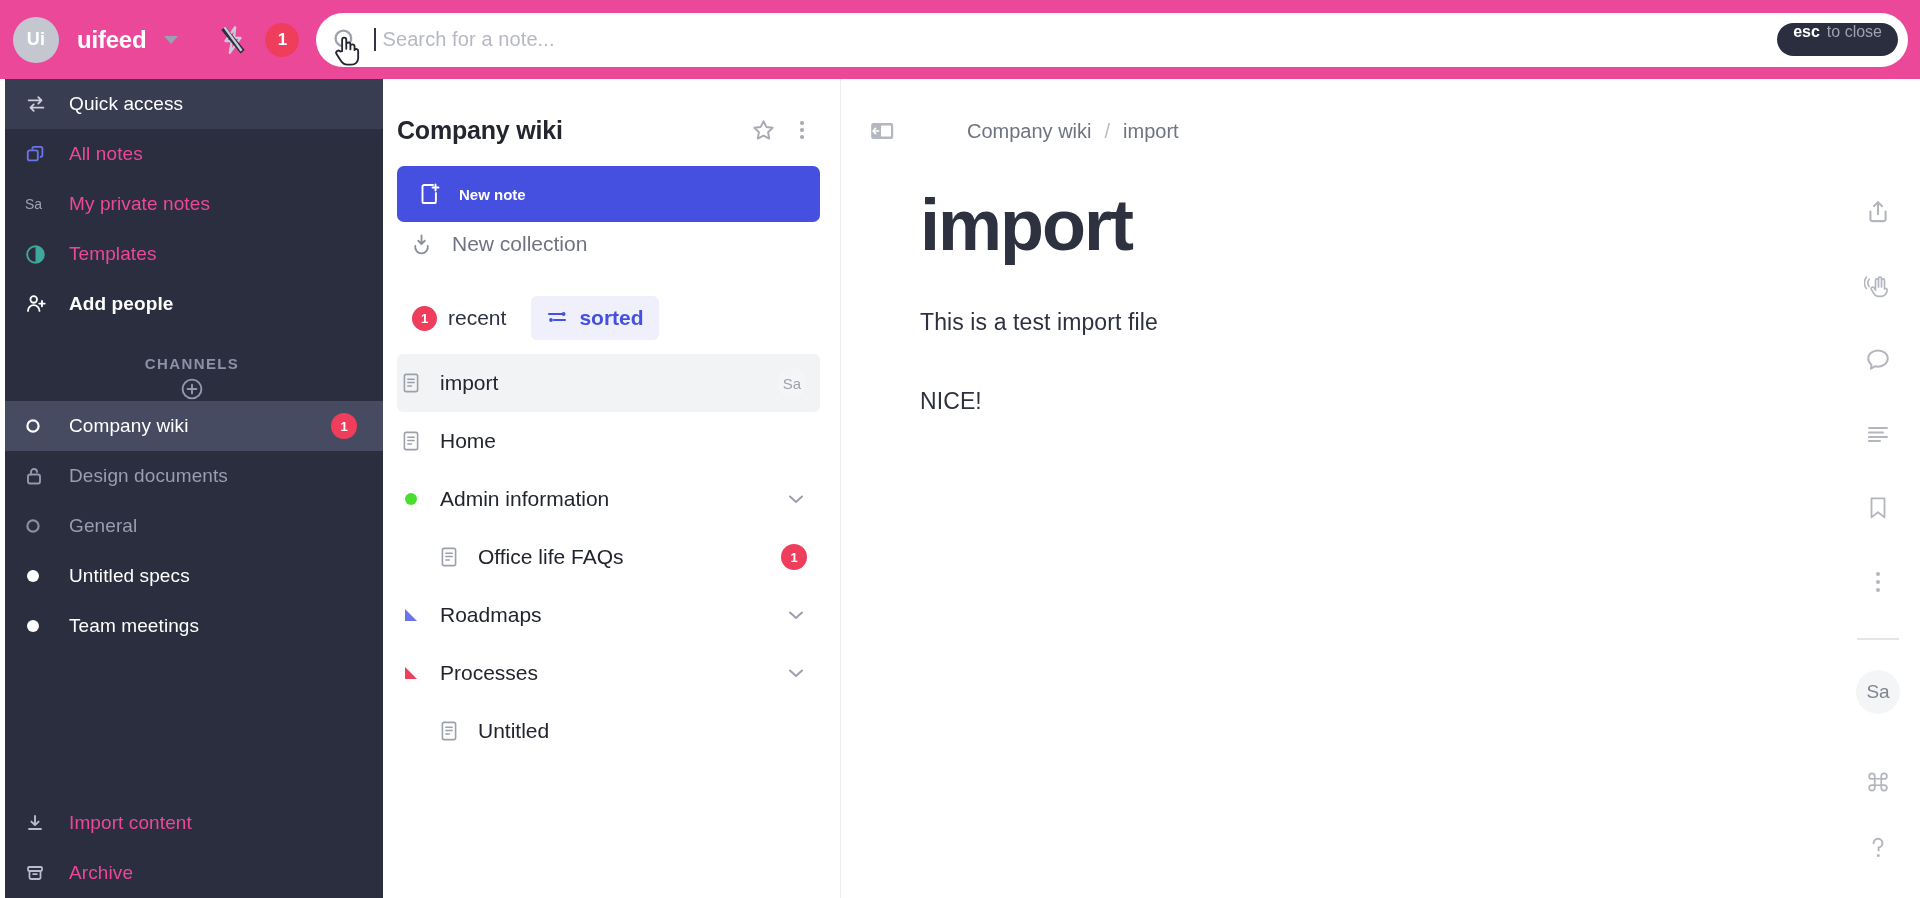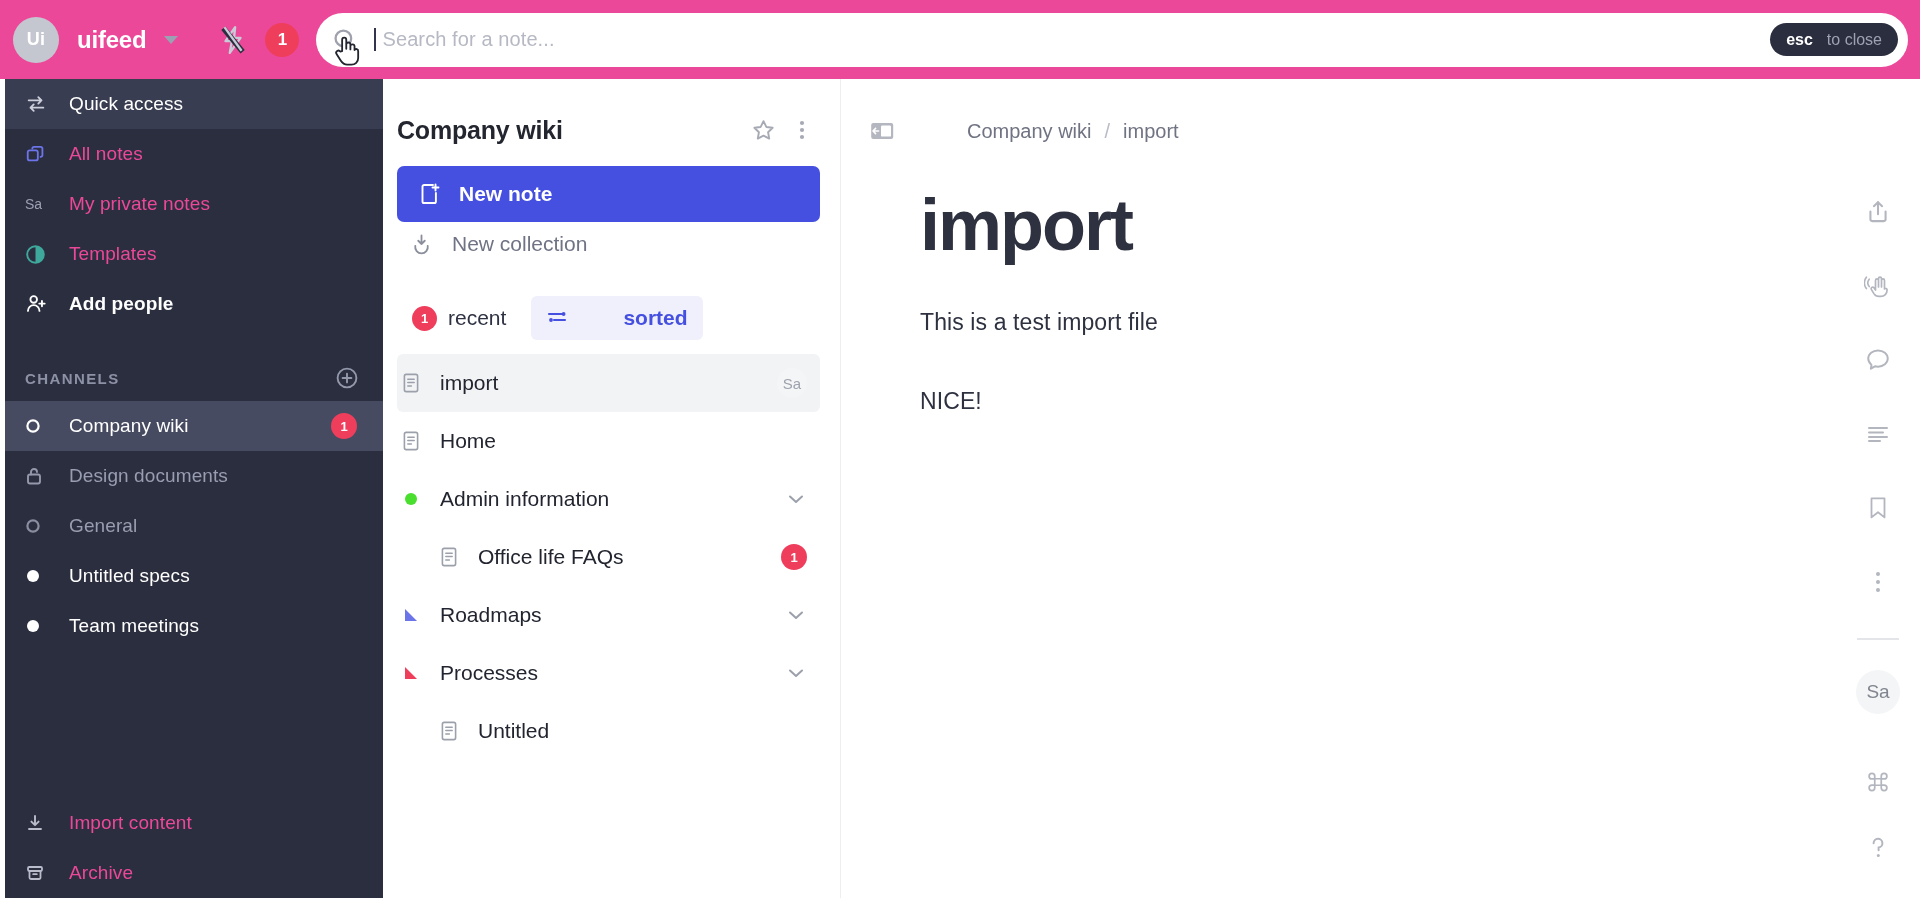--- a/index.html
+++ b/index.html
@@ -48,21 +48,21 @@
   }
   .search-icon-box{ width:58px; display:flex; align-items:center; justify-content:center; flex:none; }
   .search-caret{
     width:2px; height:23px; background:#31344a; flex:none; margin-right:6px;
   }
   .search-placeholder{
     color:#b6b8c3; font-size:20px; letter-spacing:.1px; flex:1;
   }
   .esc-pill{
     background:#2b2e3f; border-radius:17px; height:33px;
-    display:flex; align-items:center; gap:14px;
+    display:flex; gap:7px;
     padding:0 16px; margin-right:10px; flex:none;
   }
   .esc-key{ color:#ffffff; font-size:16px; font-weight:700; }
   .esc-txt{ color:#9ea1b2; font-size:16px; }
   .hand-cursor{ position:absolute; left:332px; top:33px; z-index:60; pointer-events:none; }
 
   
   .sidebar{
     position:absolute; top:79px; left:5px; width:378px; height:819px;
     background:#2b2e3f; z-index:20;
@@ -78,21 +78,21 @@
     width:26px; min-width:26px; display:flex; align-items:center; justify-content:flex-start;
     margin-right:18px;
   }
   .side-lbl{ font-size:19px; color:#ec4899; letter-spacing:.1px; white-space:nowrap; }
   .side-lbl.bright{ color:#ffffff; font-weight:700; }
   .side-lbl.white{ color:#ffffff; }
   .side-lbl.dim{ color:#999db0; }
   .mini-avatar-txt{ font-size:14px; color:#9ca0b3; font-weight:400; }
   .chan-head{
     height:46px; display:flex; align-items:center; justify-content:space-between;
-    padding:0 24px 0 20px; margin-top:26px;
+    padding:0 24px 0 20px; margin-top:26px;flex-direction:column;
   }
   .chan-title{ font-size:15px; font-weight:700; color:#8d91a5; letter-spacing:1.4px; }
   .chan-badge{
     position:absolute; right:26px;
     width:26px; height:26px; border-radius:50%;
     background:#ef3e5c; color:#fff; font-size:13px; font-weight:700;
     display:flex; align-items:center; justify-content:center;
   }
   .spacer{ flex:1; }
   .bottom-group{ }
@@ -106,34 +106,34 @@
   .mid-head{
     display:flex; align-items:center; padding:30px 28px 0 19px; height:72px;
   }
   .mid-title{ font-size:25px; font-weight:700; color:#23262f; flex:1; letter-spacing:-.2px; }
   .mid-head-ico{ margin-left:16px; display:flex; align-items:center; cursor:pointer; }
   .newnote-btn{
     margin:15px 20px 0 19px; height:56px; background:#4550e0; border-radius:7px;
     display:flex; align-items:center; cursor:pointer;
   }
   .newnote-ico{ margin-left:21px; margin-right:18px; display:flex; }
-  .newnote-lbl{ color:#ffffff; font-size:21px; font-weight:700; }
+  .newnote-lbl{ color:#ffffff; font-size:15px; font-weight:700; }
   .newcol-row{
     margin:10px 20px 0 19px; height:50px; display:flex; cursor:pointer;
   }
   .newcol-ico{ margin-left:13px; margin-right:19px; display:flex; }
   .newcol-lbl{ color:#6f7384; font-size:21px; }
   .filter-row{ display:flex; align-items:center; padding:14px 0 0 19px; gap:10px; }
   .filter-tab{
     height:44px; display:flex; align-items:center; gap:11px;
     padding:0 15px; border-radius:6px; cursor:pointer;
   }
   .filter-tab.active{ background:#eff0fb; }
   .filter-lbl{ font-size:21px; color:#2e3242; }
-  .filter-lbl.accent{ color:#4550e0; font-weight:700;margin-left:44px; }
+  .filter-lbl.accent{ color:#4550e0; font-weight:700; }
   .dot-badge{
     width:25px; height:25px; border-radius:50%; background:#ef3e5c;
     color:#fff; font-size:13px; font-weight:700;
     display:flex; align-items:center; justify-content:center;
   }
   .doclist{ margin-top:14px; }
   .doc-row{
     height:58px; margin:0 20px 0 19px; border-radius:6px;
     display:flex; align-items:center; cursor:pointer; padding-right:13px;
   }

